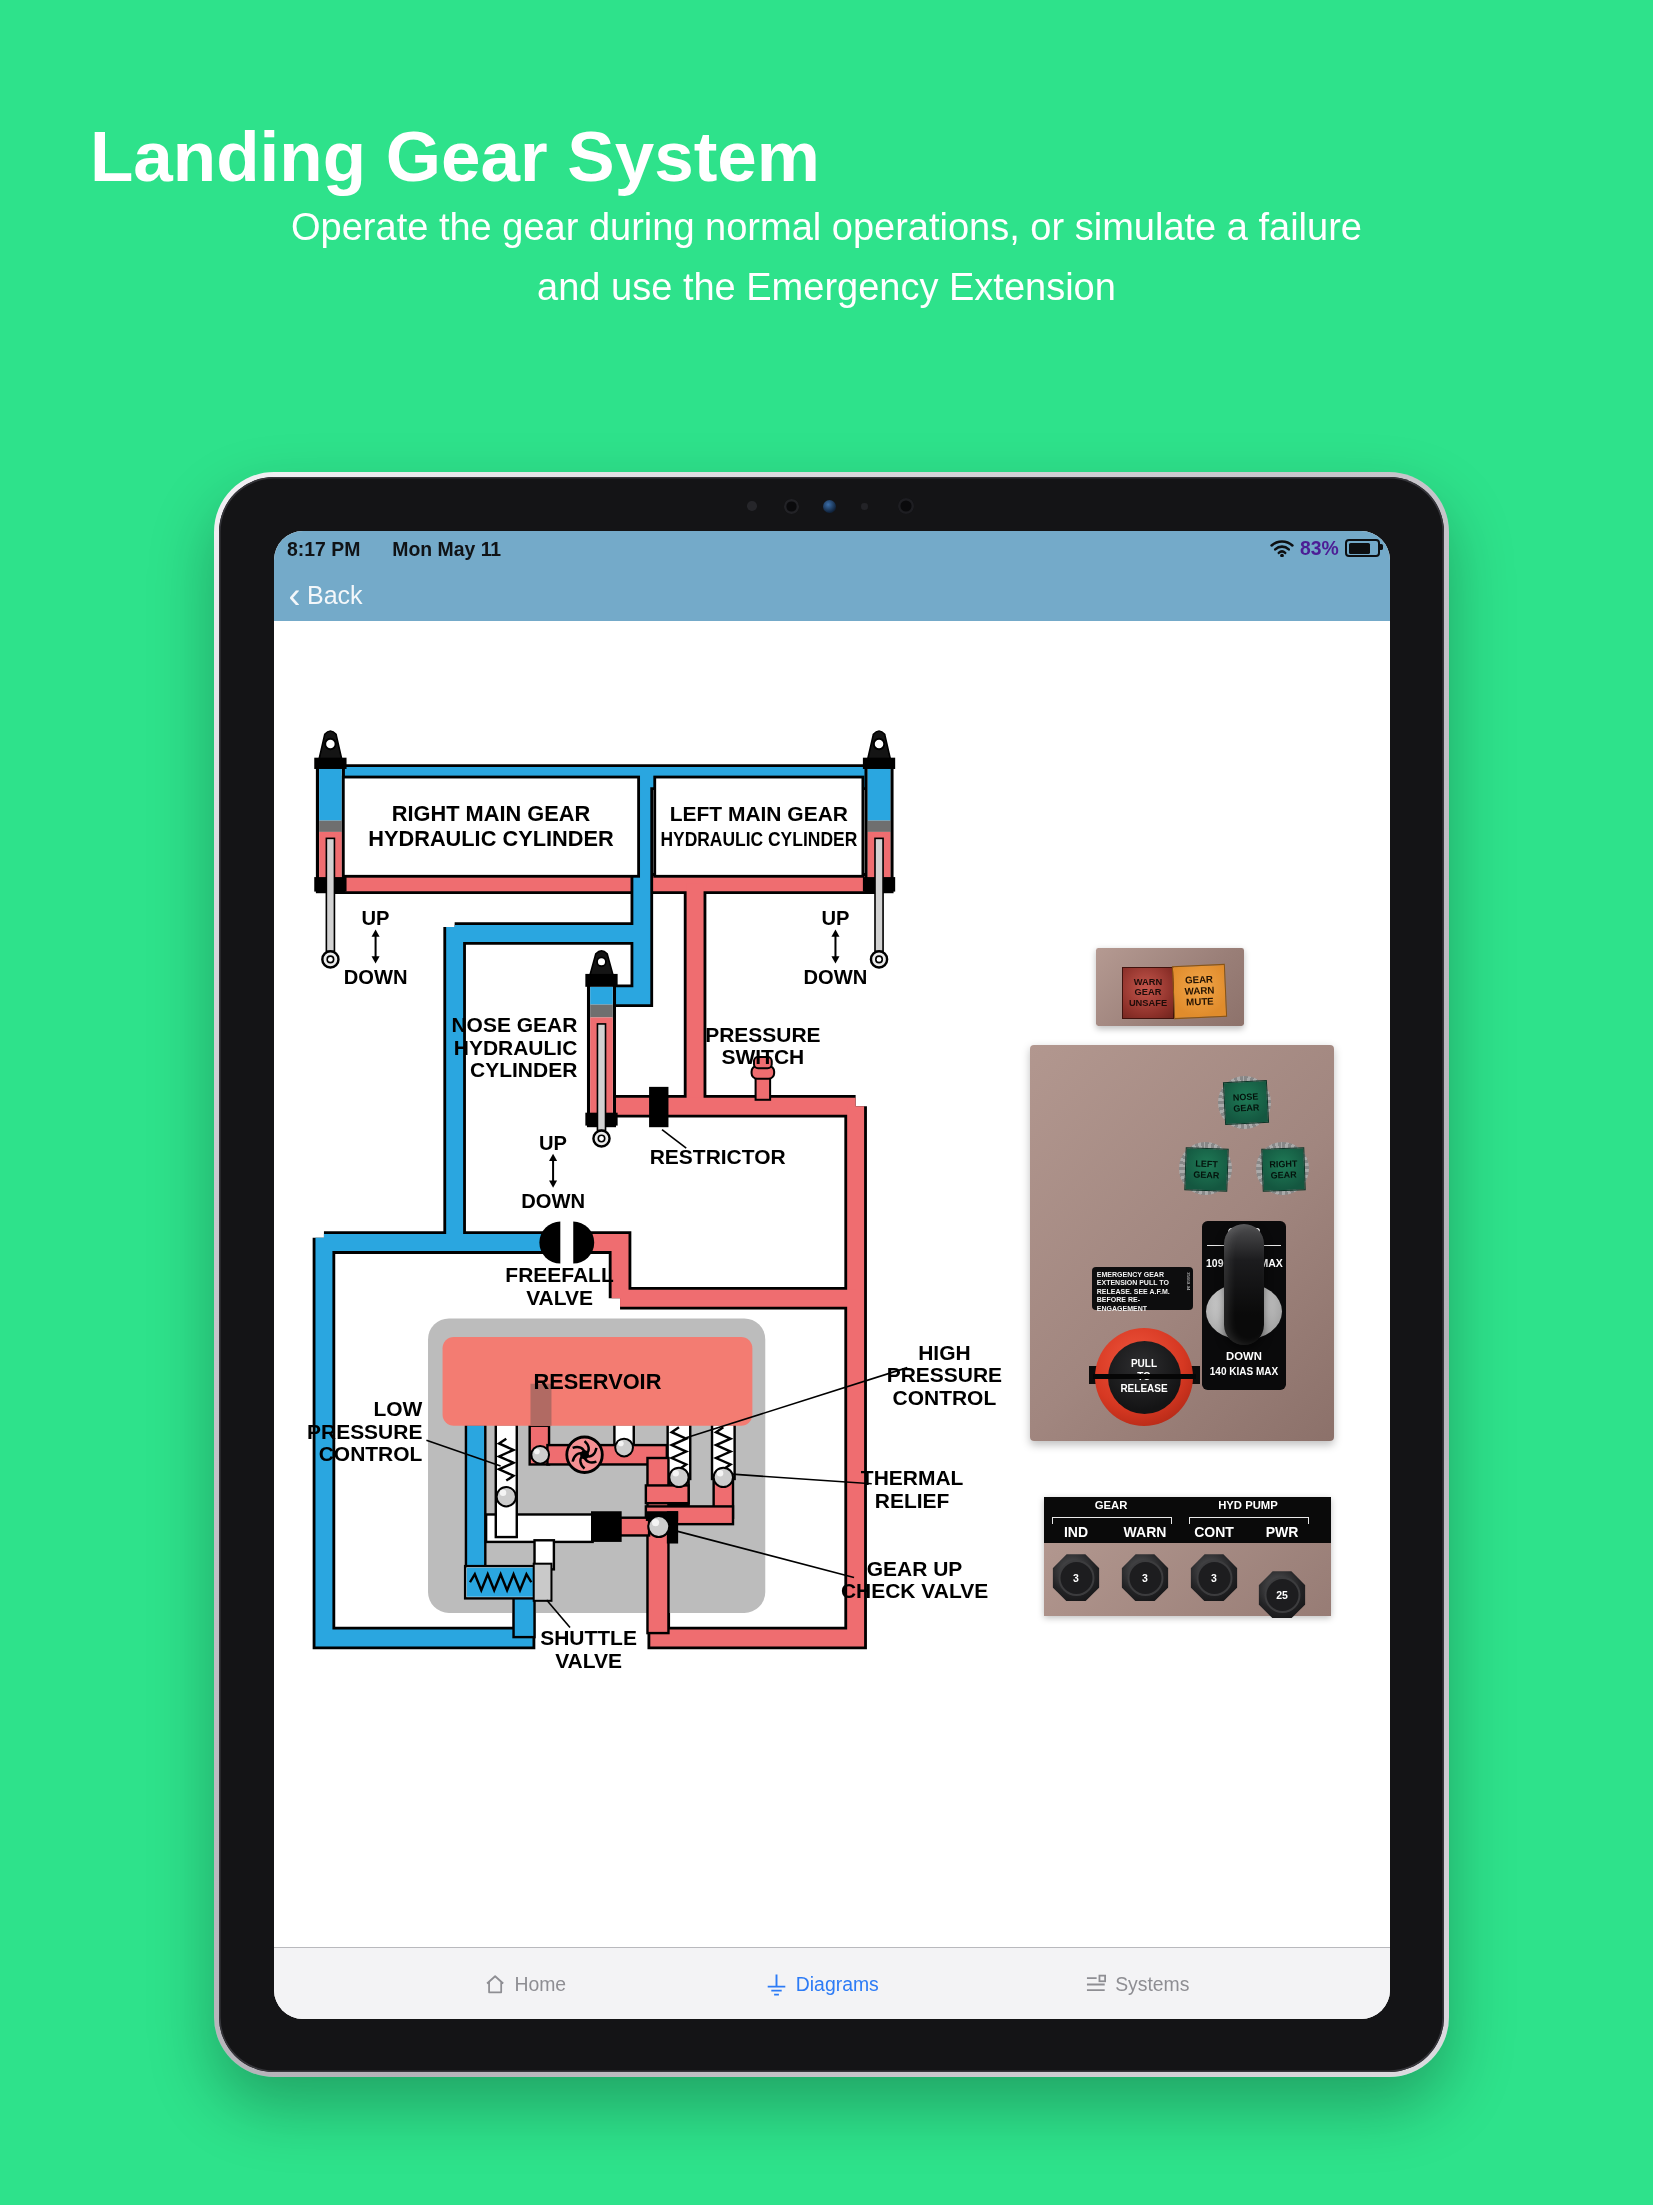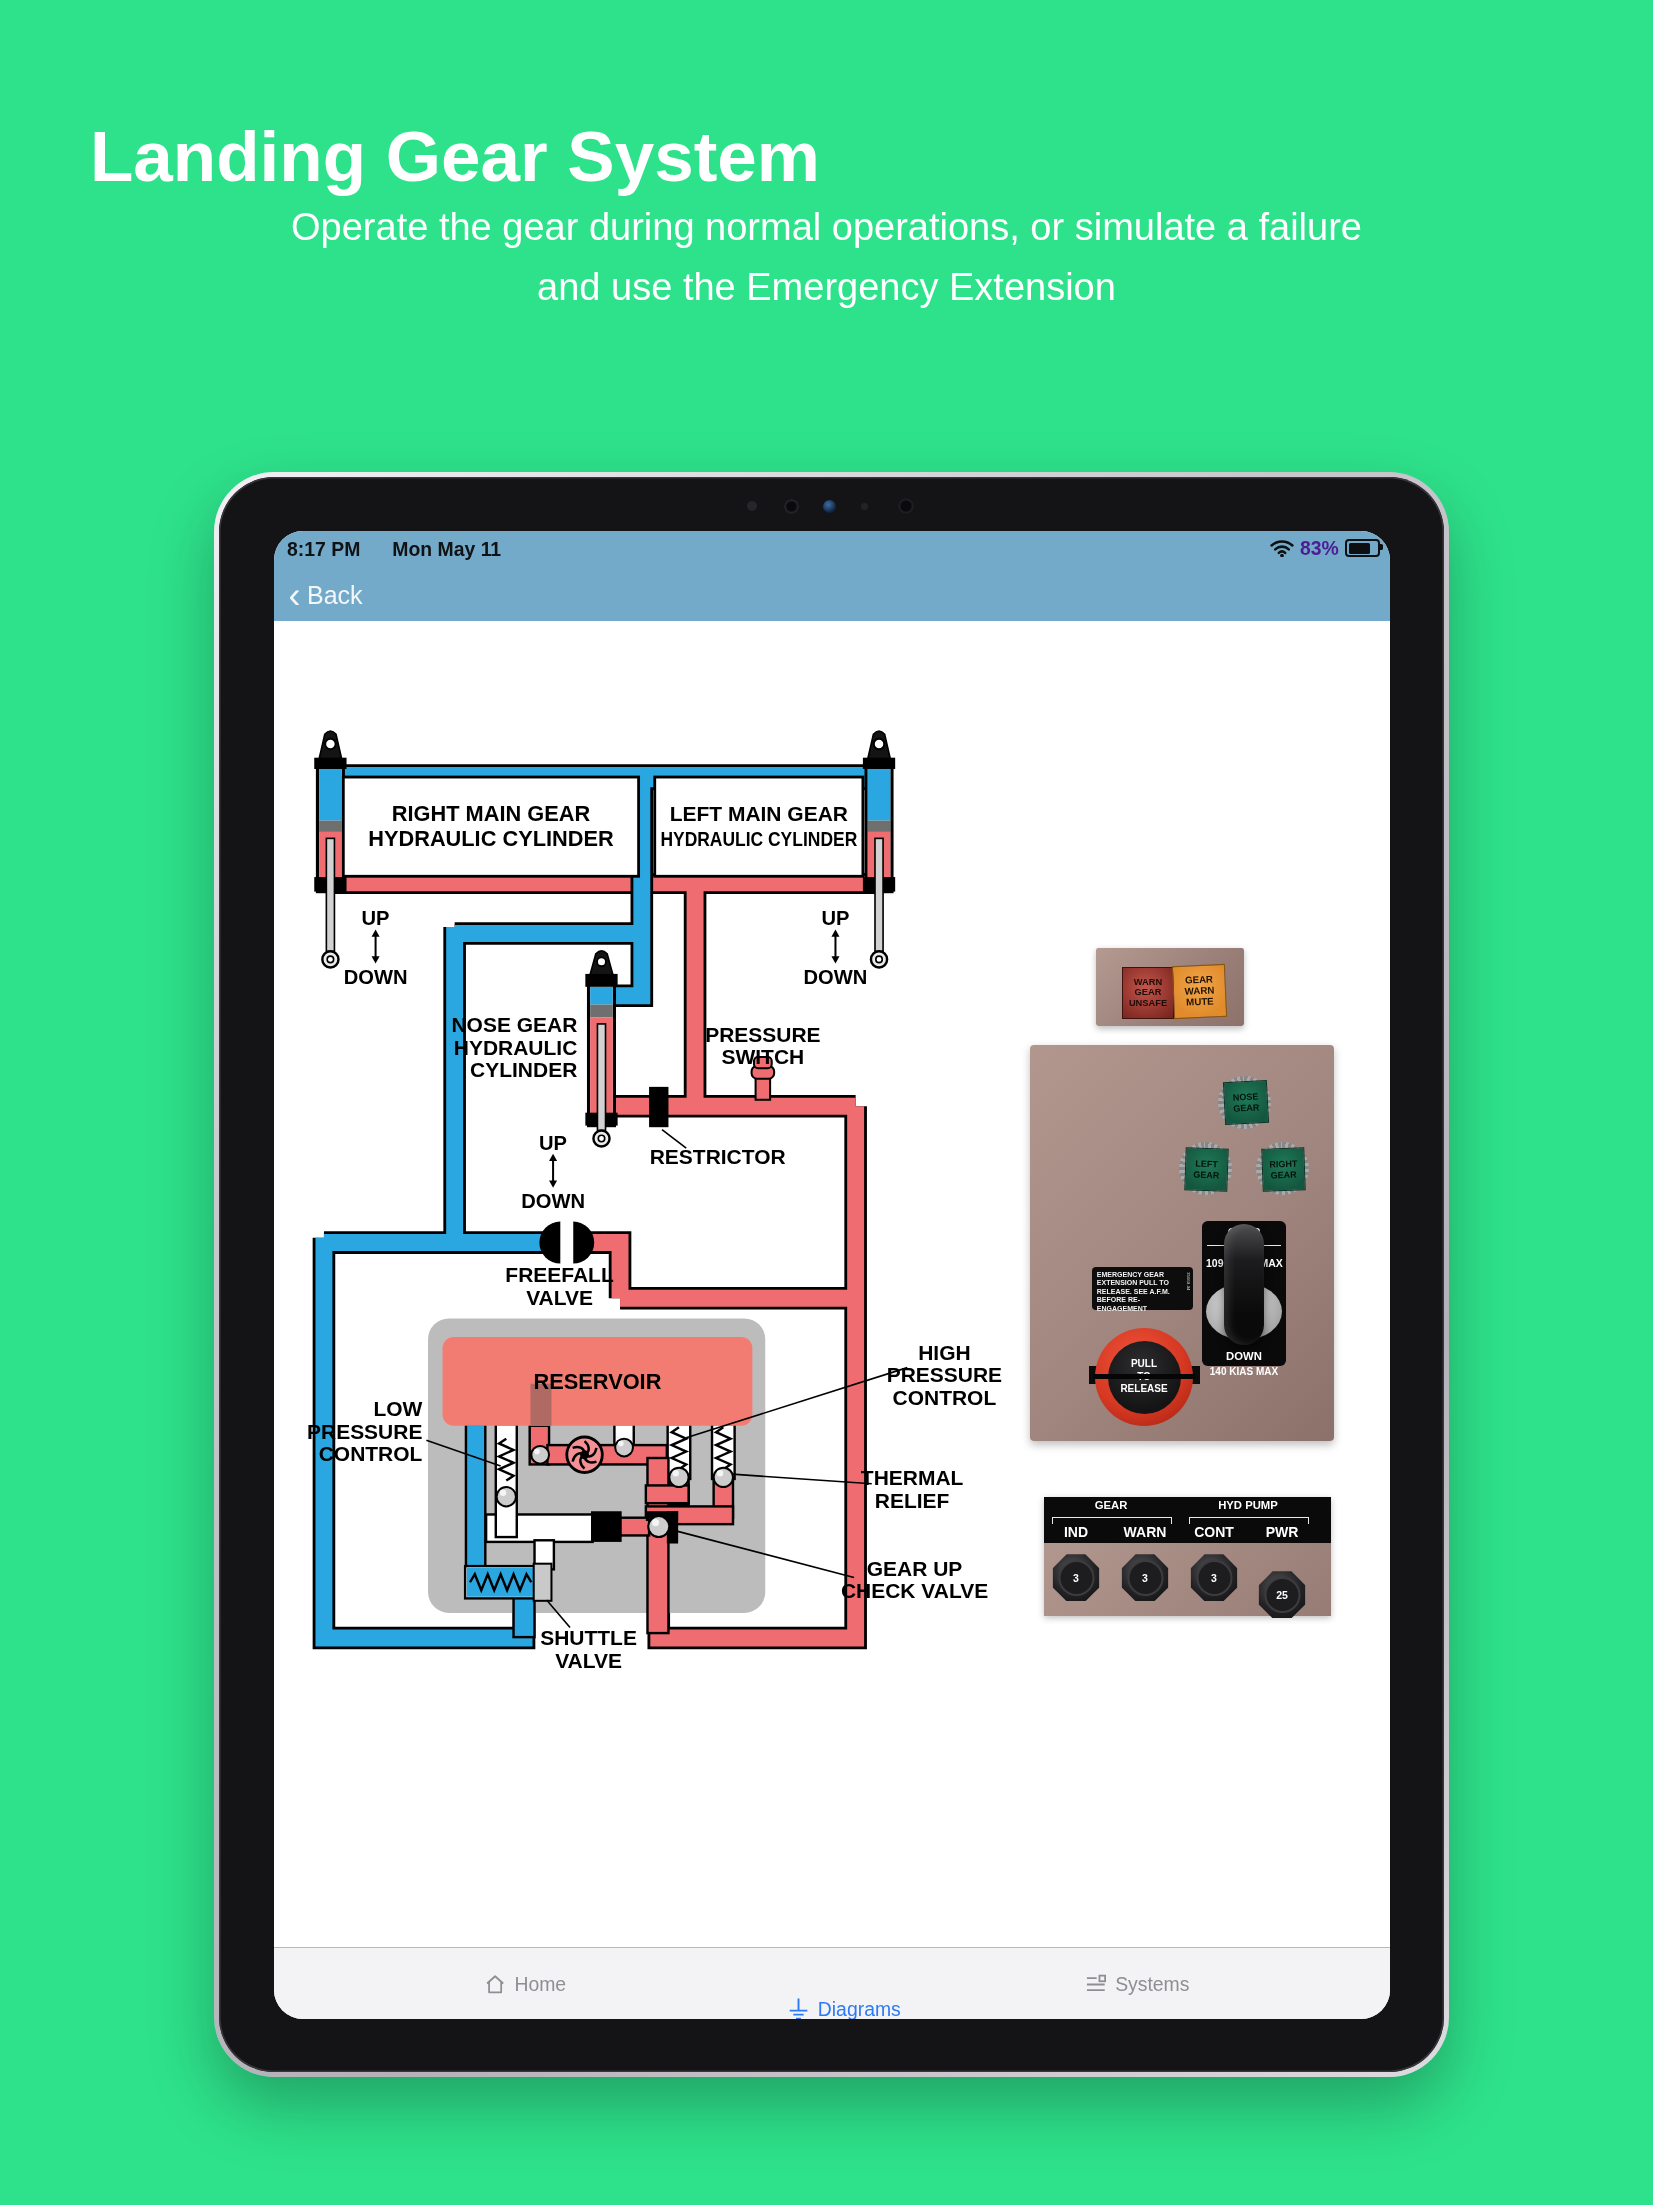--- a/index.html
+++ b/index.html
@@ -51,21 +51,21 @@
         background:radial-gradient(circle at 45% 40%,#c4564c,#8c3029 70%,#6f241e);border:1.6px solid #40120d;}
   .lamp-orange{left:77px;top:17px;width:51px;height:51px;font-size:9.7px;color:#231303;transform:rotate(-2.5deg);
         background:radial-gradient(circle at 50% 40%,#f2a649,#e08c2c 75%);border:0.8px solid #8a5413;}
 
   .gear-panel{position:absolute;left:756px;top:514px;width:304px;height:396px;border-radius:4px;
      background:linear-gradient(135deg,#b2978f,#a1867f 55%,#8c716a);box-shadow:0 3.2px 8px rgba(0,0,0,.25);}
   .knurl{position:absolute;border-radius:50%;
      background:repeating-conic-gradient(#878787 0 7deg,#aaaaaa 7deg 14deg);}
   .lamp-green{font-size:9px;color:#04130c;font-weight:700;line-height:1.15;
      background:radial-gradient(circle at 50% 38%,#1f7a56,#145740 78%);border:0.8px solid #0b3527;}
-  .lever-panel{position:absolute;left:172px;top:176px;width:84px;height:145px;border-radius:5.7px;background:#0a0a0b;
+  .lever-panel{position:absolute;left:172px;top:176px;width:84px;height:169px;border-radius:5.7px;background:#0a0a0b;
      color:#fff;text-align:center;}
   .lever-line{position:absolute;left:4.8px;top:24px;width:74px;border-top:1.6px solid #e8e8e8;}
   .washer{position:absolute;left:4px;top:62px;width:76px;height:57px;border-radius:50%;
      background:radial-gradient(circle at 45% 35%,#e8e8e8,#b9b9b9 55%,#8f8f8f);}
   .knob-lever{position:absolute;left:22px;top:3.2px;width:40px;height:121px;border-radius:20px;
      background:linear-gradient(180deg,#4e4e50,#1c1c1e 30%,#0a0a0a 75%);
      box-shadow:inset 4.8px 0 8px rgba(255,255,255,.12), 0 4.8px 8px rgba(0,0,0,.5);}
   .placard{position:absolute;left:62px;top:222px;width:101px;height:43px;border-radius:4px;background:#0d0d0e;
      color:#f2f2f2;font-size:7px;font-weight:700;line-height:1.2;text-align:left;padding:4px 9.7px 0 4.8px;box-sizing:border-box;}
   .placard .part{position:absolute;right:1.6px;top:4.8px;font-size:4.4px;font-weight:400;color:#cfcfcf;
@@ -450,21 +450,21 @@
     </div>
   </div>
 
   <div class="tabbar">
     <div class="tab gray" style="left:251px;">
       <svg width="22.6" height="22.6" viewBox="0 0 28 28">
         <path d="M4 13 L14 4 L24 13 M6.5 11.5 V24 H21.5 V11.5" fill="none" stroke="#8e8e93" stroke-width="2.2" stroke-linejoin="round"></path>
       </svg>
       <span class="tlabel">Home</span>
     </div>
-    <div class="tab active" style="left:570px;align-items:flex-end;">
+    <div class="tab active" style="left:548px;">
       <svg width="22.6" height="24" viewBox="0 0 28 30">
         <g stroke="#2c7bf6" stroke-width="2.4" fill="none">
           <line x1="14" y1="2" x2="14" y2="17"></line>
           <line x1="3" y1="17" x2="25" y2="17"></line>
           <line x1="7.5" y1="22" x2="20.5" y2="22"></line>
           <line x1="11" y1="27" x2="17" y2="27"></line>
         </g>
       </svg>
       <span class="tlabel">Diagrams</span>
     </div>

